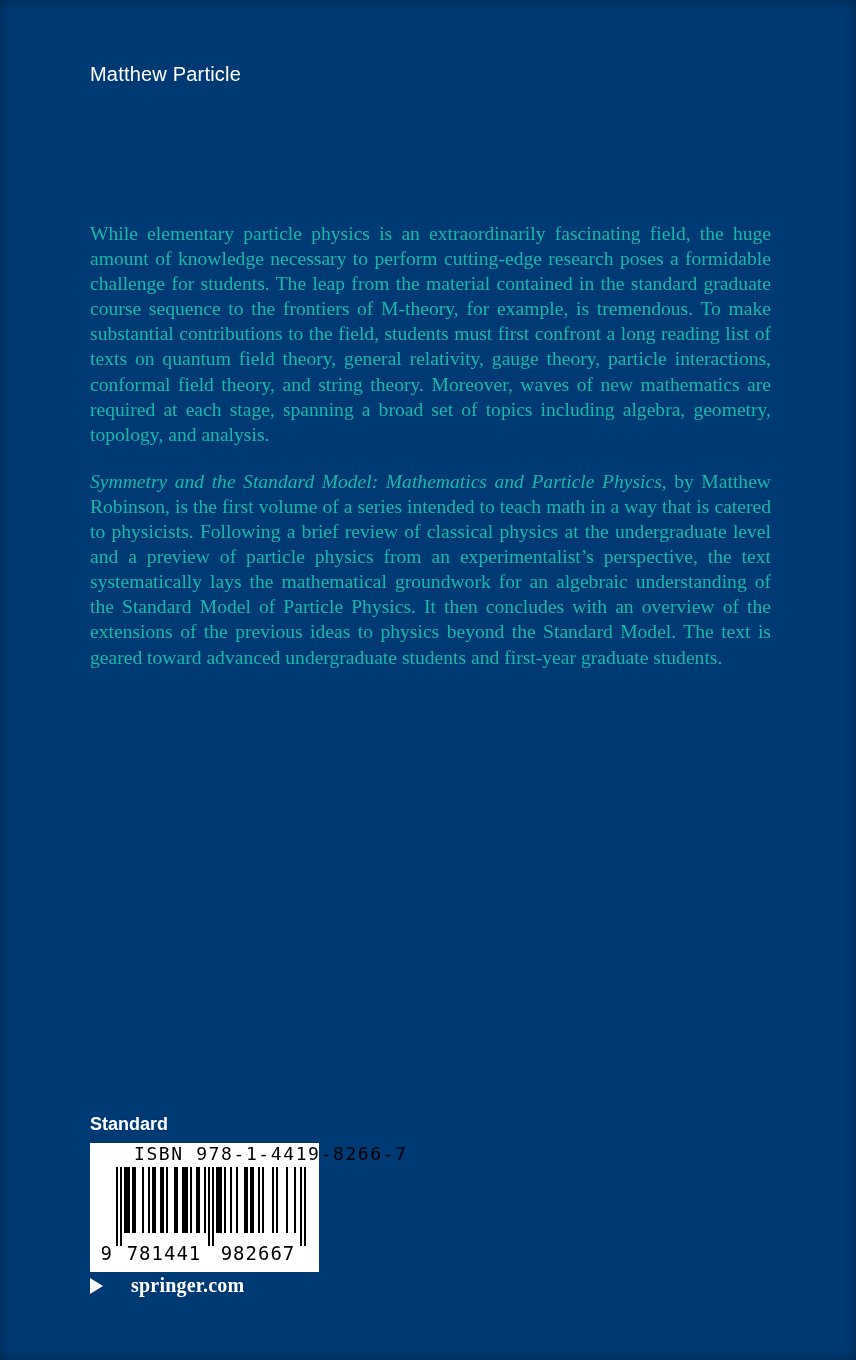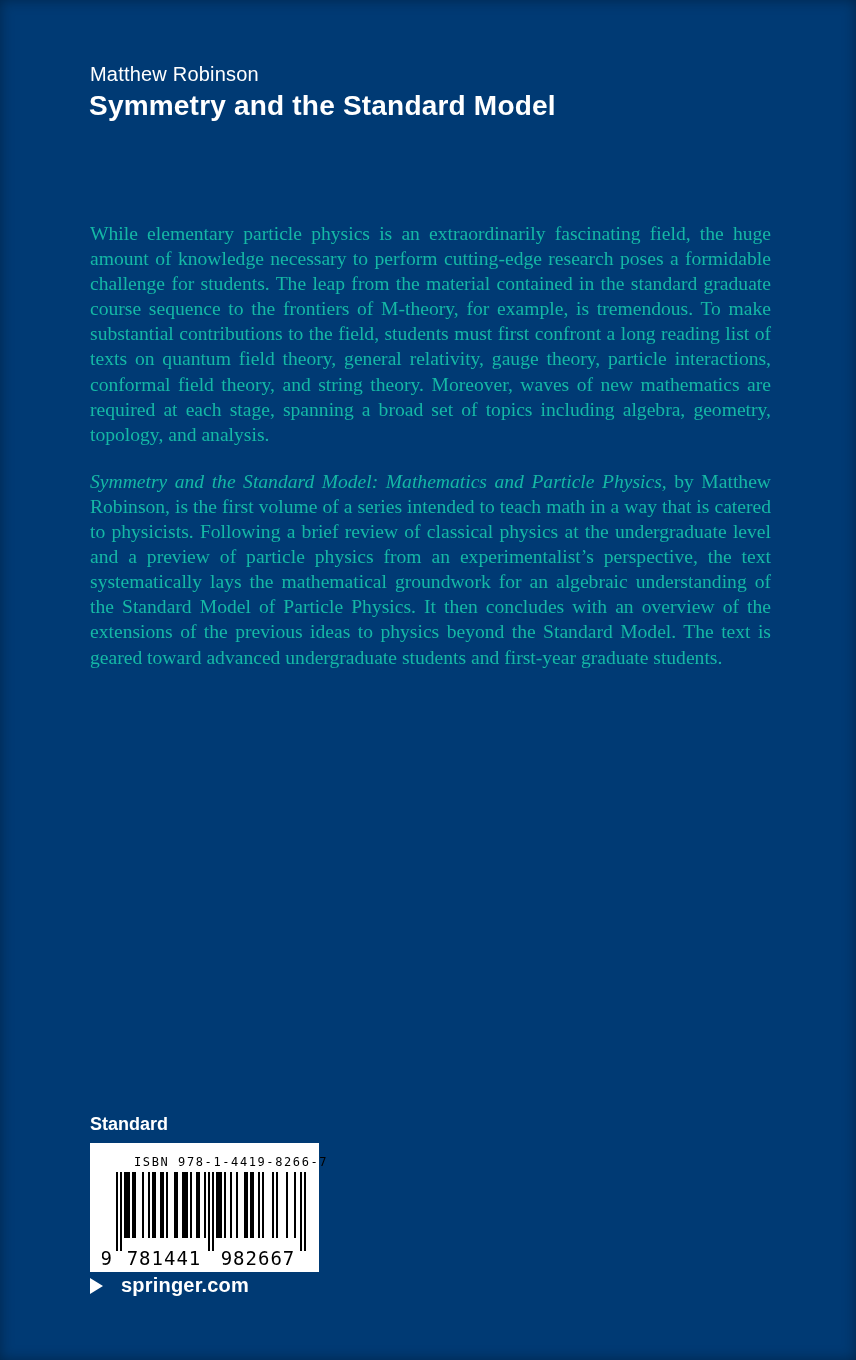--- a/index.html
+++ b/index.html
@@ -39,50 +39,49 @@
     position:absolute;left:90px;top:1114px;
     font-size:18px;font-weight:700;color:#ffffff;
   }
   .isbn-box{
     position:absolute;left:90px;top:1143px;
     width:229px;height:129px;
     background:#ffffff;
     text-align:center;
   }
   .isbn-label{
-    margin-top:12px;
+    margin-top:0;
     font-family:"DejaVu Sans Mono",monospace;
-    font-size:12px;color:#000;
+    font-size:18px;color:#000;
     letter-spacing:1.6px;
     white-space:nowrap;
     padding-left:44px;
   }
   .barcode{display:block;margin:3px auto 0 auto;}
   .publisher{
     position:absolute;left:90px;top:1274px;
-    display:flex;align-items:center;gap:18px;
+    display:flex;align-items:center;gap:28px;font-family:Liberation Serif, serif;
   }
   .tri{
     width:0;height:0;display:inline-block;
     border-left:13px solid #ffffff;
     border-top:8px solid transparent;
     border-bottom:8px solid transparent;
   }
   .pubtext{
     font-size:20px;font-weight:700;color:#ffffff;
     letter-spacing:.2px;
   }
 </style>
 </head>
 <body>
 
 <div class="cover">
 
-  <div class="author">Matthew Robinson</div>
-  <div class="title">Symmetry and the Standard Model</div>
+  <div class="author">Matthew Particle</div>
 
   <div class="blurb">
     <p class="para">While elementary particle physics is an extraordinarily fascinating field, the huge amount of knowledge necessary to perform cutting-edge research poses a formidable challenge for students. The leap from the material contained in the standard graduate course sequence to the frontiers of M-theory, for example, is tremendous. To make substantial contributions to the field, students must first confront a long reading list of texts on quantum field theory, general relativity, gauge theory, particle interactions, conformal field theory, and string theory. Moreover, waves of new mathematics are required at each stage, spanning a broad set of topics including algebra, geometry, topology, and analysis.</p>
     <p class="para"><em>Symmetry and the Standard Model: Mathematics and Particle Physics,</em><span> by Matthew Robinson, is the first volume of a series intended to teach math in a way that is catered to physicists. Following a brief review of classical physics at the undergraduate level and a preview of particle physics from an experimentalist’s perspective, the text systematically lays the mathematical groundwork for an algebraic understanding of the Standard Model of Particle Physics. It then concludes with an overview of the extensions of the previous ideas to physics beyond the Standard Model. The text is geared toward advanced undergraduate students and first-year graduate students.</span></p>
   </div>
 
   <div class="category">Standard</div>
 
   <div class="isbn-box">
     <div class="isbn-label">ISBN 978-1-4419-8266-7</div>

